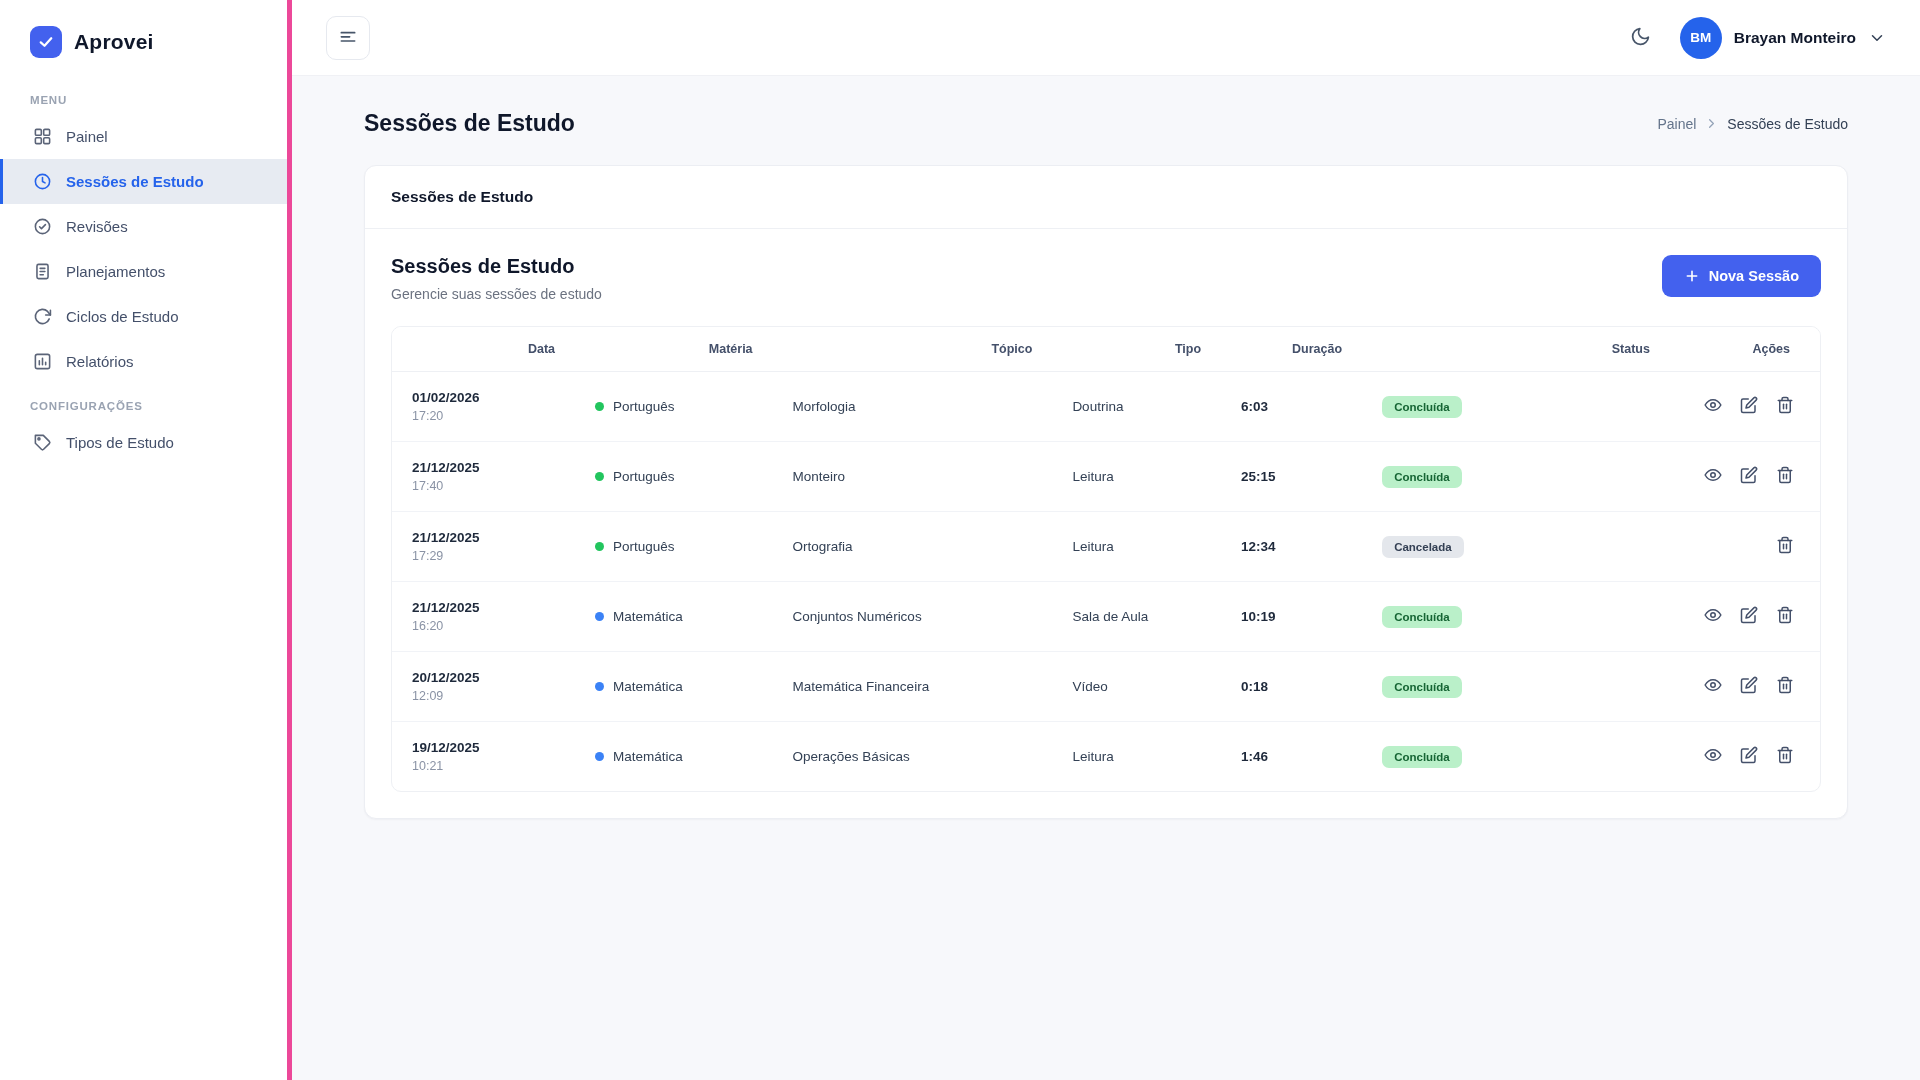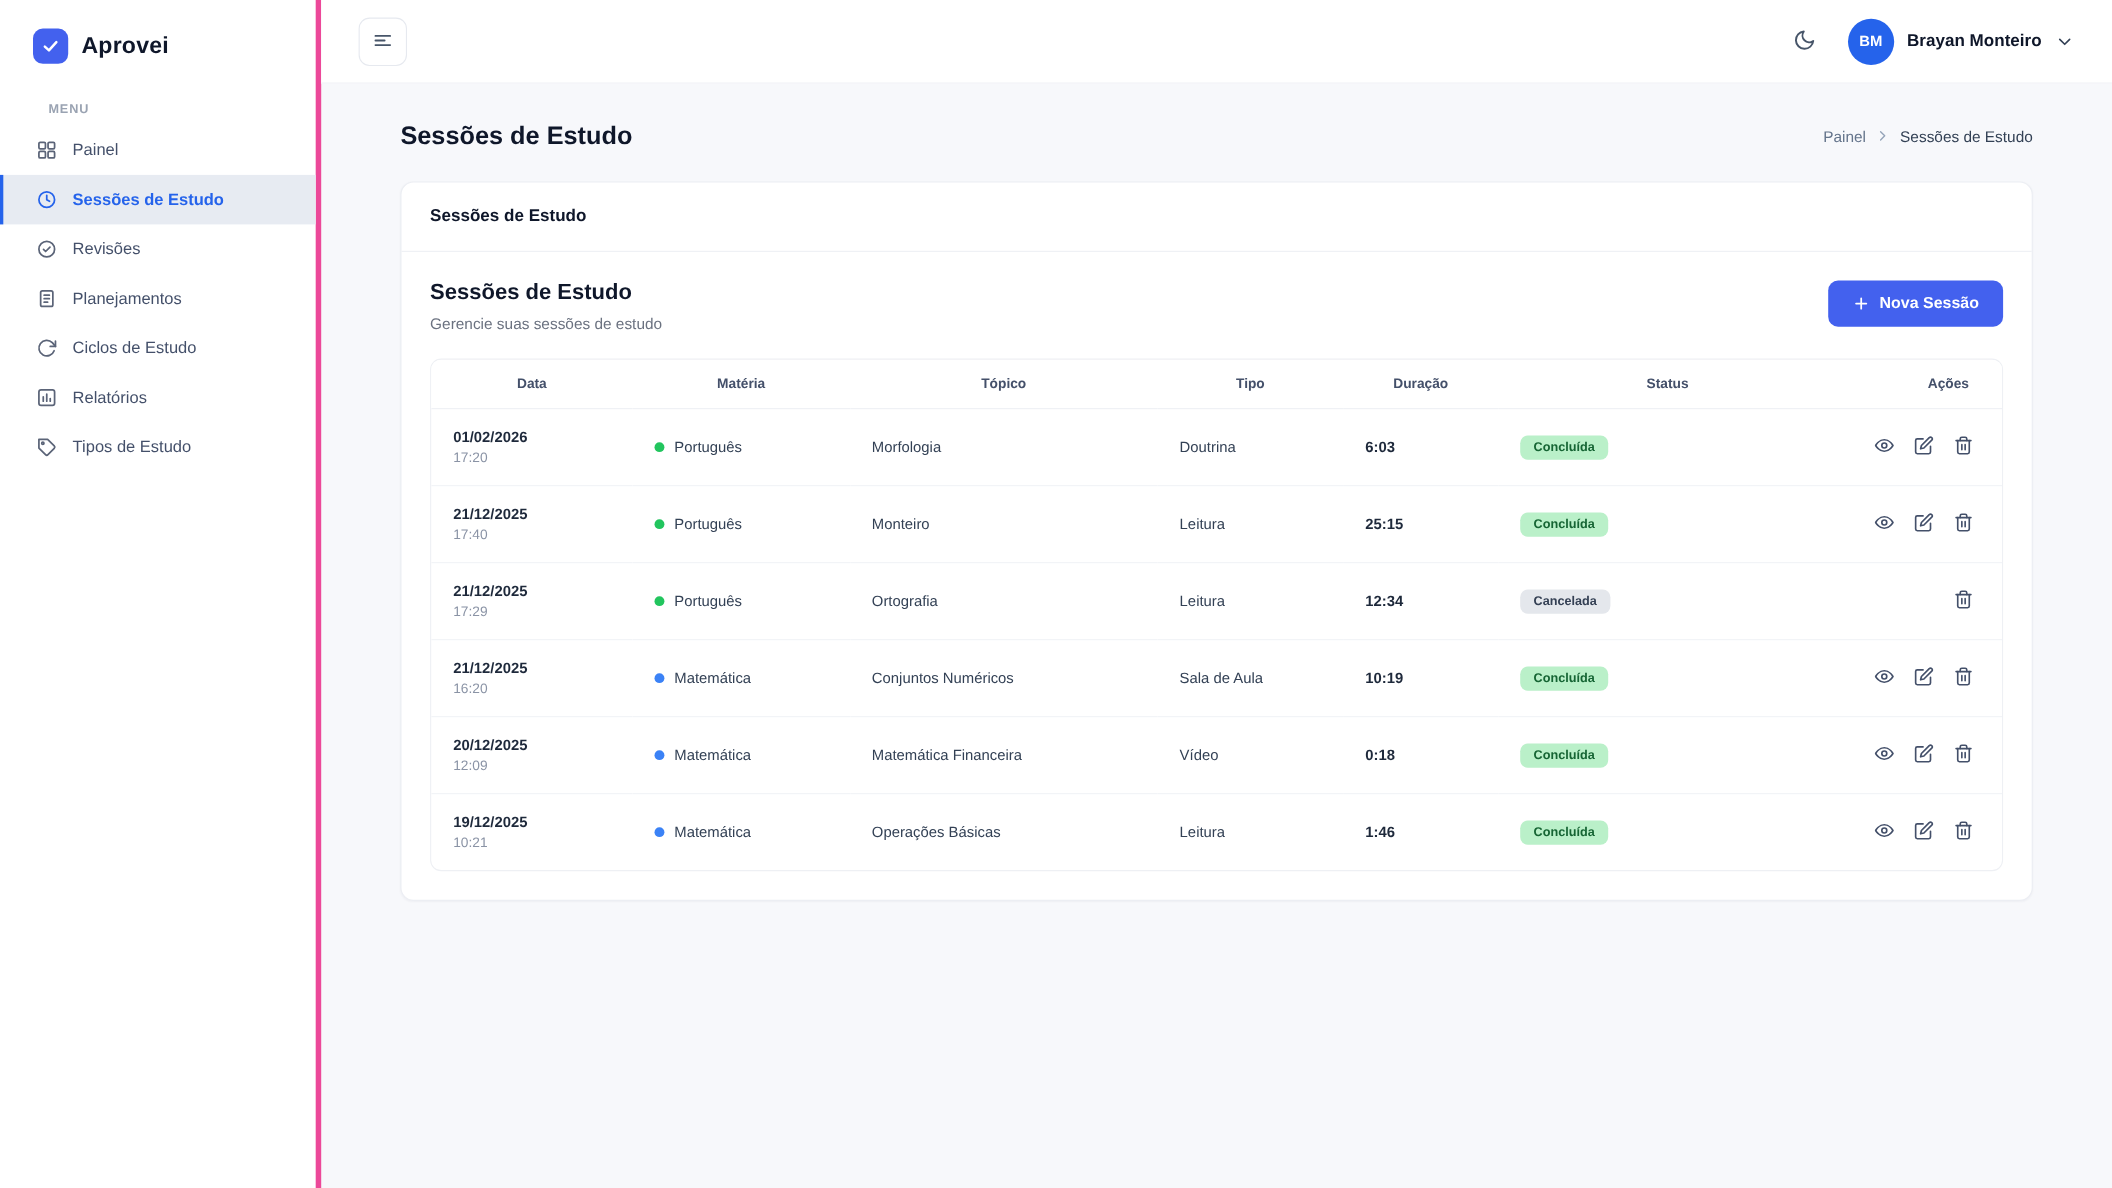--- a/index.html
+++ b/index.html
@@ -22,21 +22,21 @@
   .logo { display: flex; align-items: center; gap: 12px; padding: 26px 30px 20px; cursor: pointer; }
   .logo-badge {
     width: 32px; height: 32px; border-radius: 9px;
     background: #4361ee; color: #fff;
     display: flex; align-items: center; justify-content: center;
     flex: 0 0 auto;
   }
   .logo-text { font-size: 21px; font-weight: 700; color: #0f172a; letter-spacing: .2px; }
   .nav-label {
     font-size: 11.5px; font-weight: 700; color: #9aa3b2;
-    letter-spacing: .8px; padding: 16px 44px 8px;
+    letter-spacing: .8px; padding: 16px 30px 8px;
   }
   .nav-item {
     display: flex; align-items: center; gap: 14px;
     padding: 13px 30px; font-size: 15px; color: #44506a;
     cursor: pointer; border-left: 3px solid transparent;
   }
   .nav-item .icon { display: flex; color: #5b6478; }
   .nav-item.active {
     background: #e7ebf2; color: #2563eb;
     border-left-color: #2563eb; font-weight: 700;
@@ -98,21 +98,21 @@
     background: #4361ee; color: #fff; border: none; border-radius: 9px;
     padding: 13px 22px; font-size: 14.5px; font-weight: 700;
     font-family: "Liberation Sans", sans-serif; cursor: pointer;
   }
   .btn-primary .icon { display: flex; }
 
   
   .table-wrap { border: 1px solid #eef0f4; border-radius: 10px; margin-top: 24px; overflow: hidden; }
   table { width: 100%; border-collapse: collapse; }
   thead th {
-    text-align: center; font-size: 12.5px; font-weight: 700; color: #44506a;
+    text-align: right; font-size: 12.5px; font-weight: 700; color: #44506a;
     padding: 15px 20px; border-bottom: 1px solid #eef0f4; background: #fff;
   }
   th:nth-child(1) { width: 13%; }
   th:nth-child(2) { width: 14%; }
   th:nth-child(3) { width: 20%; }
   th:nth-child(4) { width: 12%; }
   th:nth-child(5) { width: 10%; }
   th:nth-child(6) { width: 22%; }
   th:nth-child(7) { width: 9%; text-align: right; padding-right: 30px; }
   tbody td {
@@ -206,20 +206,21 @@
           <span class="icon">
             <svg viewBox="0 0 24 24" width="19" height="19" fill="none" stroke="currentColor" stroke-width="2" stroke-linecap="round" stroke-linejoin="round">
               <rect x="3" y="3" width="18" height="18" rx="2.5"></rect>
               <path d="M8 16v-5M12 16V8M16 16v-3"></path>
             </svg>
           </span>
           <span>Relatórios</span>
         </div>
       </nav>
 
+    <div class="nav-label">CONFIGURAÇÕES</div>
     <nav>
         <div class="nav-item">
           <span class="icon">
             <svg viewBox="0 0 24 24" width="19" height="19" fill="none" stroke="currentColor" stroke-width="2" stroke-linecap="round" stroke-linejoin="round">
               <path d="M20.6 13.4 13.4 20.6a2 2 0 0 1-2.8 0L3 13V3h10l7.6 7.6a2 2 0 0 1 0 2.8z"></path>
               <circle cx="7.5" cy="7.5" r="1.3"></circle>
             </svg>
           </span>
           <span>Tipos de Estudo</span>
         </div>

